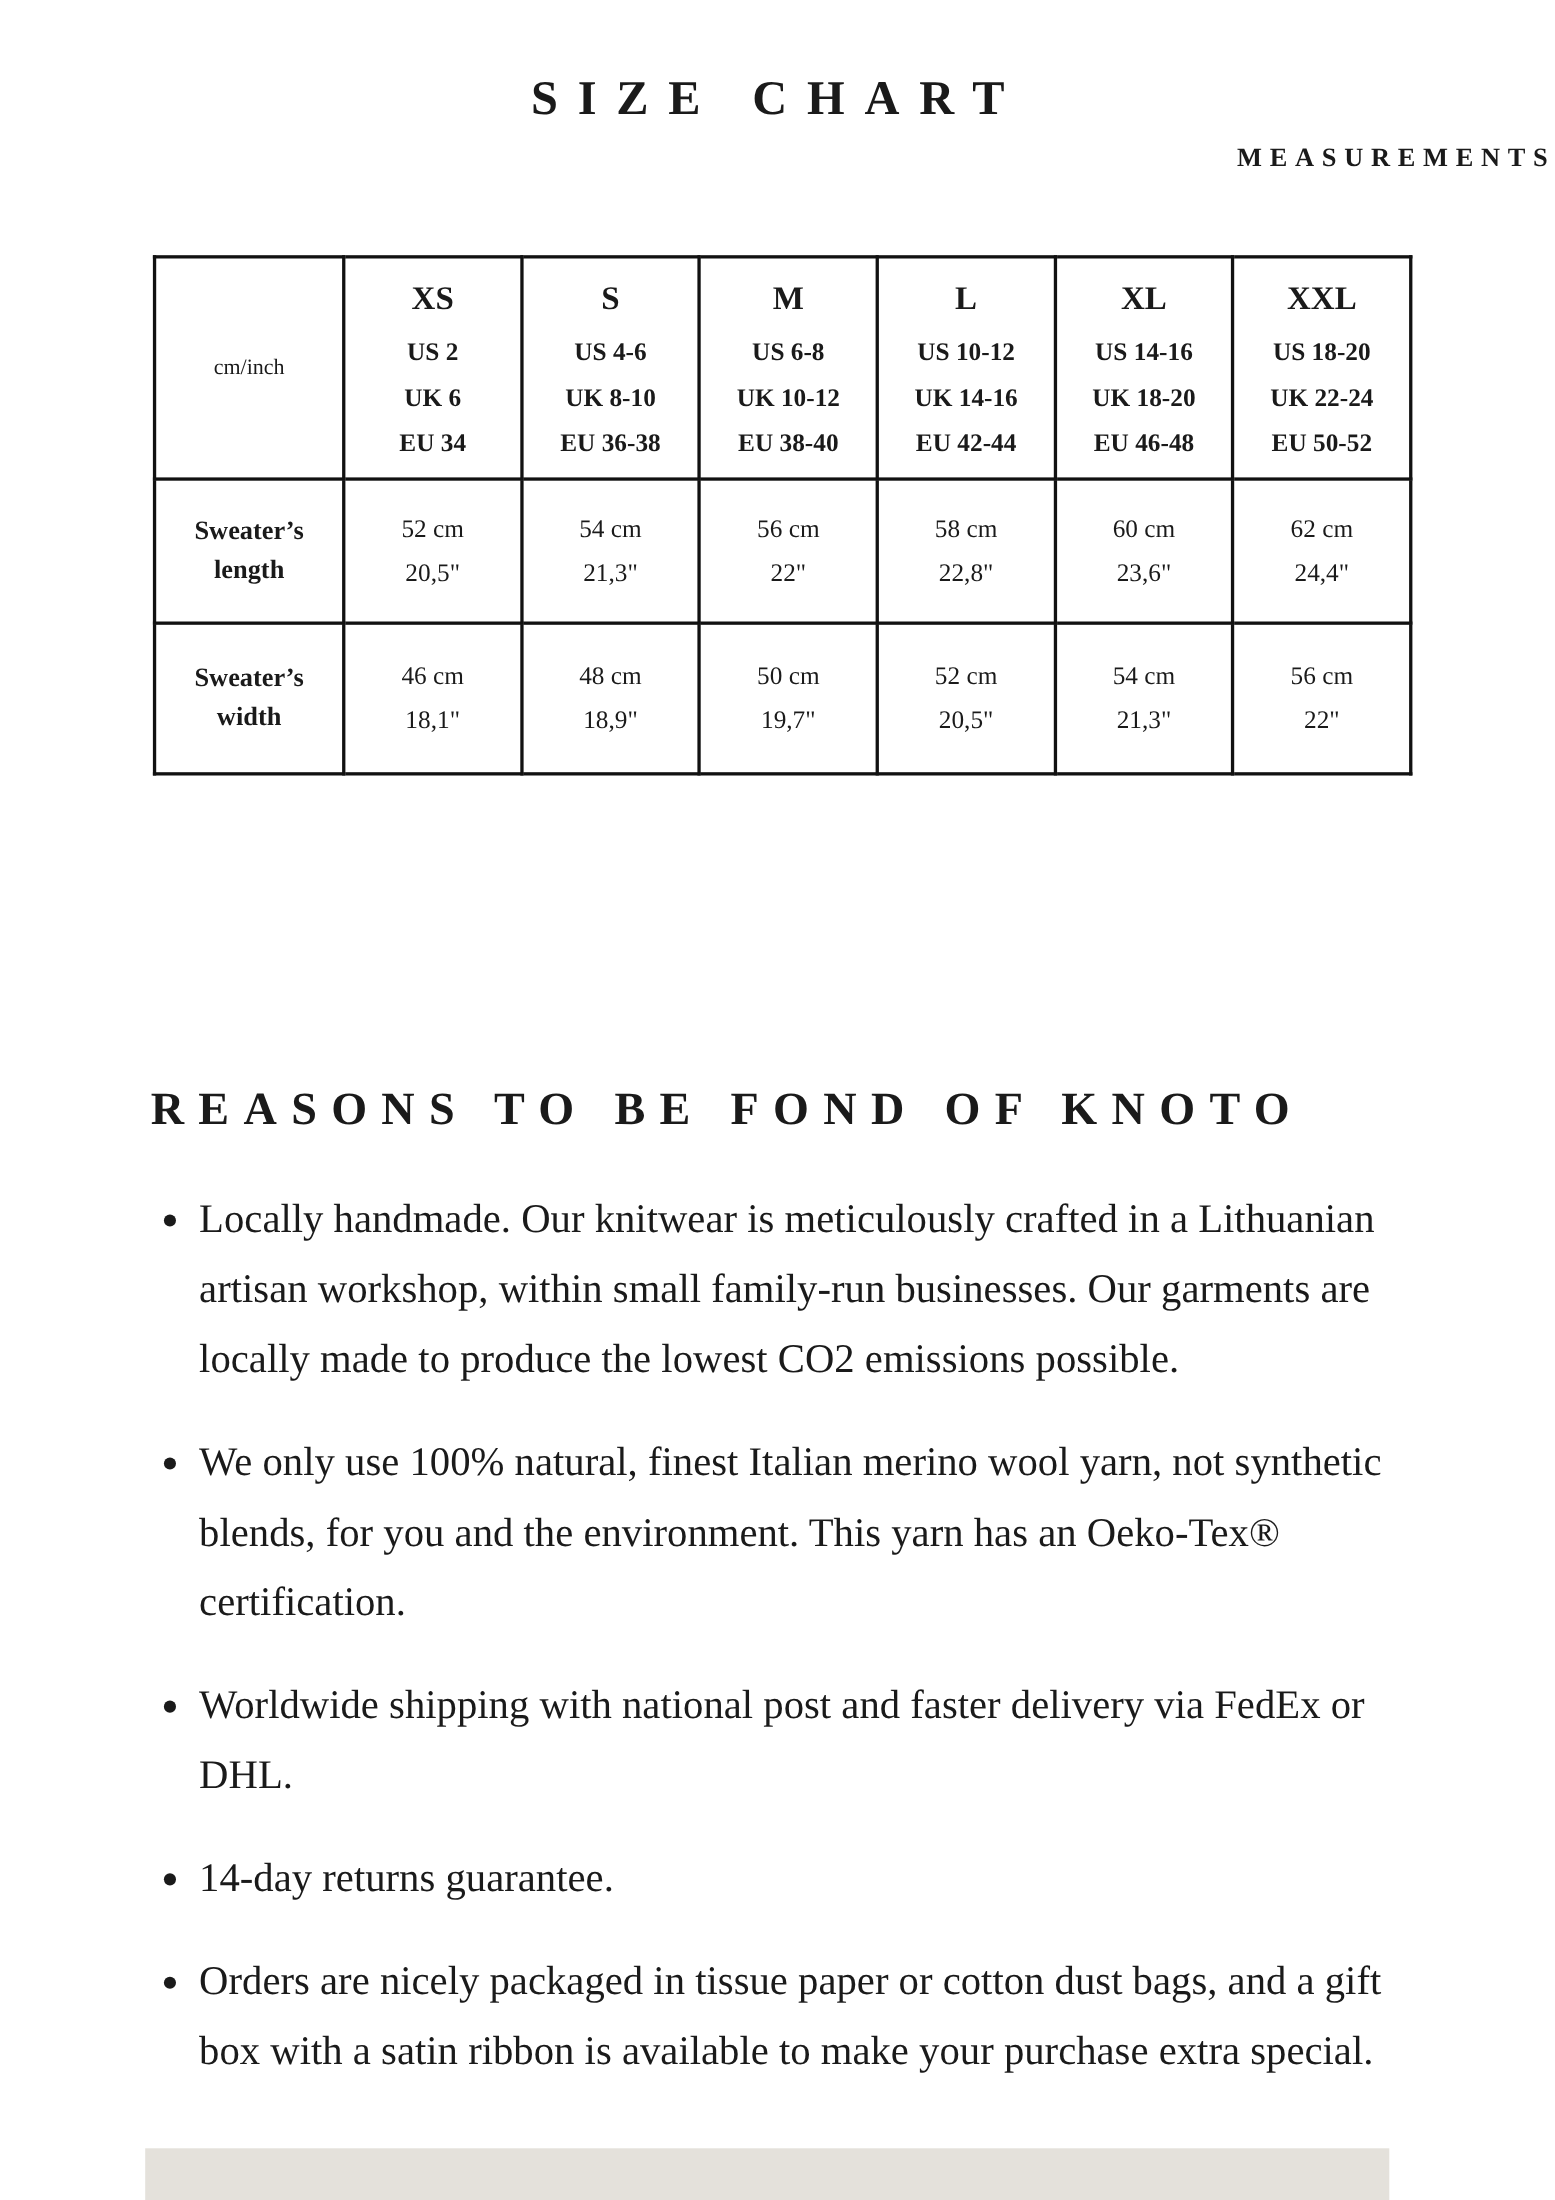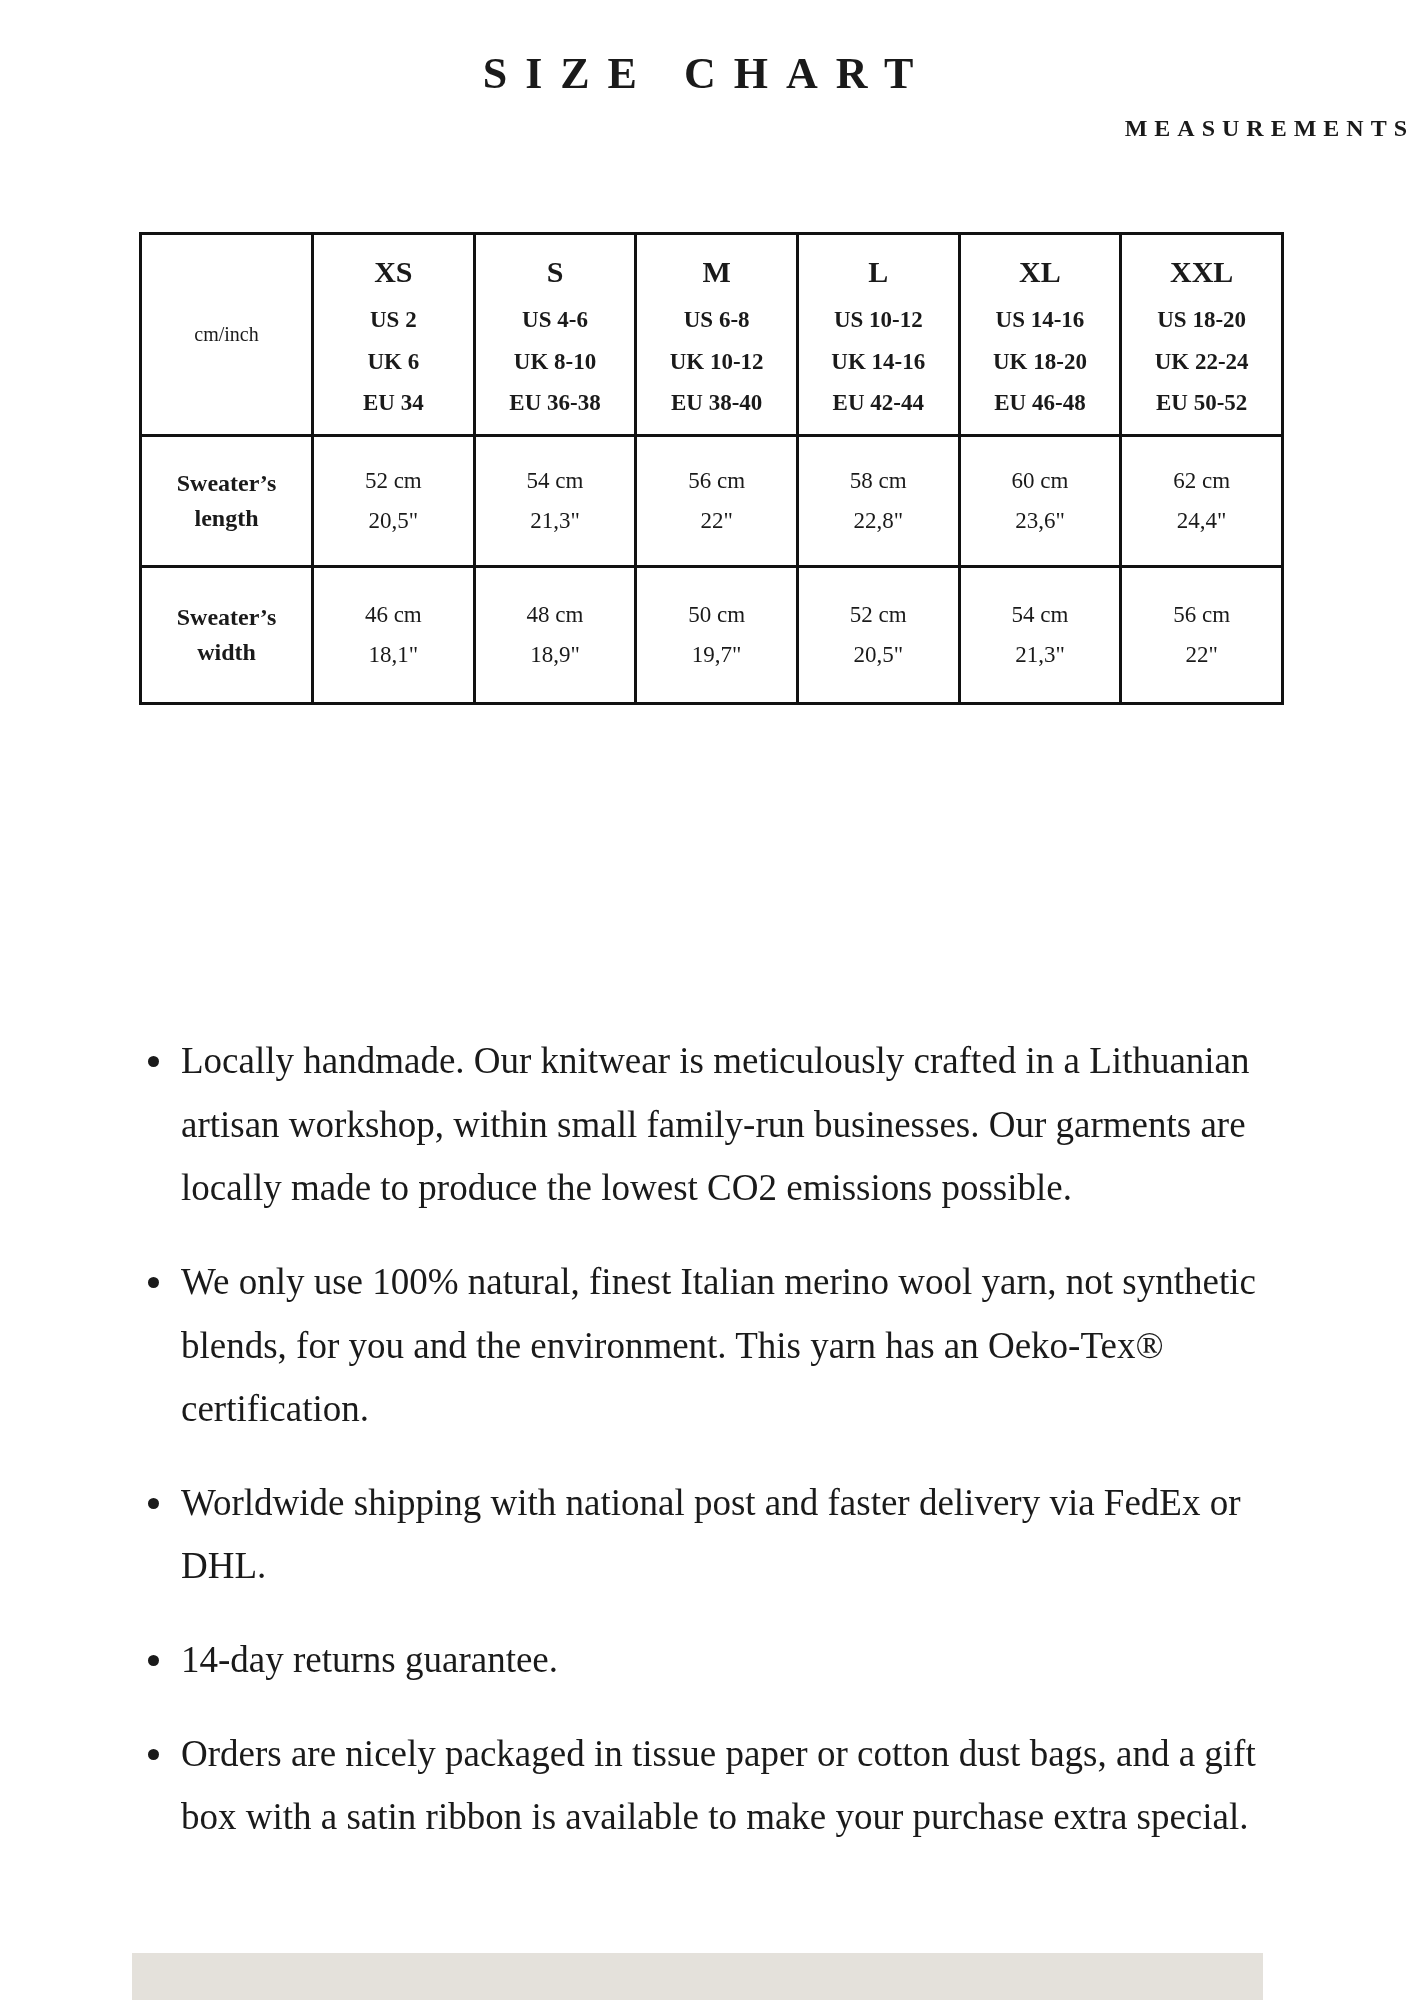--- a/index.html
+++ b/index.html
@@ -8,21 +8,21 @@
     width: 1414px; height: 2000px;
     background: #ffffff;
     color: #1a1a1a;
     font-family: "Liberation Serif", serif;
     position: relative;
     overflow: hidden;
   }
 
   .page-title {
     text-align: center;
-    padding-top: 48px;
+    padding-top: 64px;
     font-size: 44px;
     font-weight: bold;
     letter-spacing: 18px;
   }
   .page-subtitle {
     text-align: right;
     margin-top: 16px;
     font-size: 24px;
     font-weight: bold;
     letter-spacing: 7px;
@@ -181,20 +181,21 @@
 20,5"</td>
       <td class="value-cell">54 cm
 21,3"</td>
       <td class="value-cell">56 cm
 22"</td>
     </tr>
   </tbody>
 </table>
 
 <div class="reasons">
+  <div class="reasons-heading">REASONS TO BE FOND OF KNOTO</div>
   <ul class="reasons-list">
     <li>Locally handmade. Our knitwear is meticulously crafted in a Lithuanian artisan workshop, within small family-run businesses. Our garments are locally made to produce the lowest CO2 emissions possible.</li>
     <li>We only use 100% natural, finest Italian merino wool yarn, not synthetic blends, for you and the environment. This yarn has an Oeko-Tex® certification.</li>
     <li>Worldwide shipping with national post and faster delivery via FedEx or DHL.</li>
     <li>14-day returns guarantee.</li>
     <li>Orders are nicely packaged in tissue paper or cotton dust bags, and a gift box with a satin ribbon is available to make your purchase extra special.</li>
   </ul>
 </div>
 
 <div class="footer-bar" style="background: rgb(228, 225, 219);"></div>

